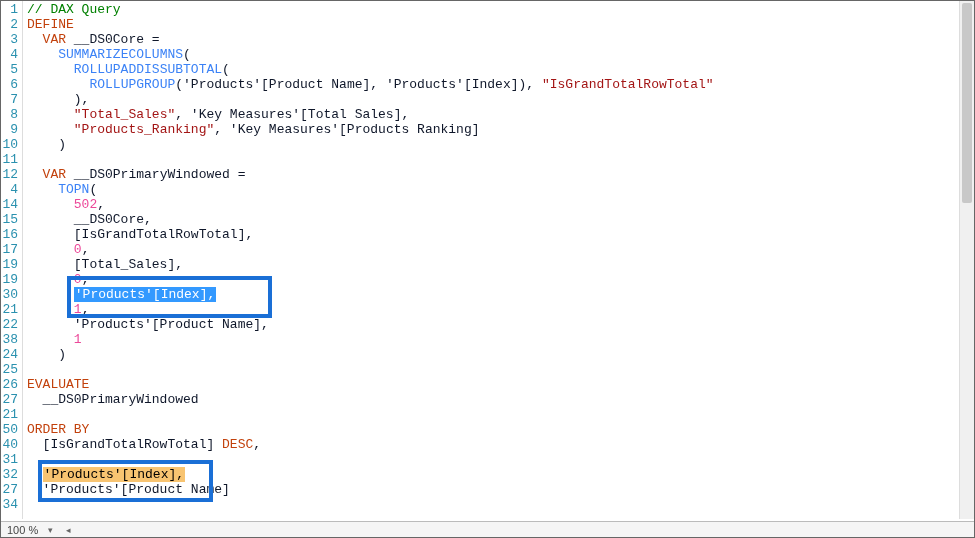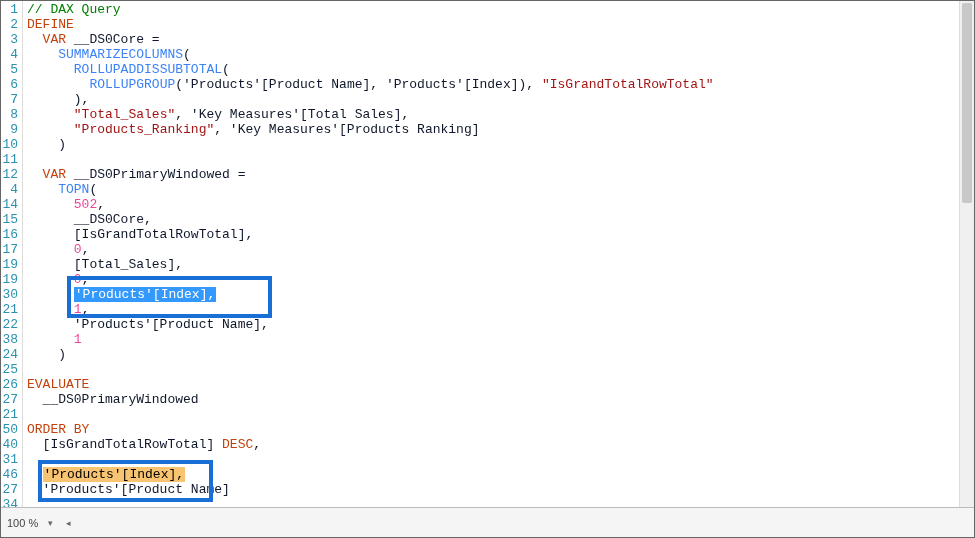--- a/index.html
+++ b/index.html
@@ -54,21 +54,21 @@
     padding: 0 1px;
   }
   .annot-box {
     position: absolute;
     border: 4px solid #1a6fd6;
     pointer-events: none;
   }
   .statusbar {
     position: absolute;
     left: 0; right: 0; bottom: 0;
-    height: 30px;
+    height: 16px;
     border-top: 1px solid #bbb;
     background: #f5f5f5;
     display: flex;
     align-items: center;
     font-family: "Segoe UI", Tahoma, sans-serif;
     font-size: 11px;
     color: #444;
     padding: 0 6px;
     gap: 6px;
   }
@@ -125,21 +125,21 @@
       <div>22</div>
       <div>38</div>
       <div>24</div>
       <div>25</div>
       <div>26</div>
       <div>27</div>
       <div>21</div>
       <div>50</div>
       <div>40</div>
       <div>31</div>
-      <div>46</div>
+      <div>32</div>
       <div>27</div>
       <div>34</div>
     </div>
   <div class="code" id="code"><div class="line"><span class="c-comment">// DAX Query</span></div><div class="line"><span class="c-keyword">DEFINE</span></div><div class="line"><span class="">  </span><span class="c-keyword">VAR</span><span class="c-ident"> __DS0Core =</span></div><div class="line"><span class="">    </span><span class="c-func">SUMMARIZECOLUMNS</span><span class="c-ident">(</span></div><div class="line"><span class="">      </span><span class="c-func">ROLLUPADDISSUBTOTAL</span><span class="c-ident">(</span></div><div class="line"><span class="">        </span><span class="c-func">ROLLUPGROUP</span><span class="c-ident">('Products'[Product Name], 'Products'[Index]), </span><span class="c-string">"IsGrandTotalRowTotal"</span></div><div class="line"><span class="c-ident">      ),</span></div><div class="line"><span class="">      </span><span class="c-string">"Total_Sales"</span><span class="c-ident">, 'Key Measures'[Total Sales],</span></div><div class="line"><span class="">      </span><span class="c-string">"Products_Ranking"</span><span class="c-ident">, 'Key Measures'[Products Ranking]</span></div><div class="line"><span class="c-ident">    )</span></div><div class="line"><span class=""></span></div><div class="line"><span class="">  </span><span class="c-keyword">VAR</span><span class="c-ident"> __DS0PrimaryWindowed =</span></div><div class="line"><span class="">    </span><span class="c-func">TOPN</span><span class="c-ident">(</span></div><div class="line"><span class="">      </span><span class="c-number">502</span><span class="c-ident">,</span></div><div class="line"><span class="c-ident">      __DS0Core,</span></div><div class="line"><span class="c-ident">      [IsGrandTotalRowTotal],</span></div><div class="line"><span class="">      </span><span class="c-number">0</span><span class="c-ident">,</span></div><div class="line"><span class="c-ident">      [Total_Sales],</span></div><div class="line"><span class="">      </span><span class="c-number">0</span><span class="c-ident">,</span></div><div class="line"><span class="">      </span><span class="sel-blue">'Products'[Index],</span></div><div class="line"><span class="">      </span><span class="c-number">1</span><span class="c-ident">,</span></div><div class="line"><span class="c-ident">      'Products'[Product Name],</span></div><div class="line"><span class="">      </span><span class="c-number">1</span></div><div class="line"><span class="c-ident">    )</span></div><div class="line"><span class=""></span></div><div class="line"><span class="c-keyword">EVALUATE</span></div><div class="line"><span class="c-ident">  __DS0PrimaryWindowed</span></div><div class="line"><span class=""></span></div><div class="line"><span class="c-keyword">ORDER BY</span></div><div class="line"><span class="c-ident">  [IsGrandTotalRowTotal] </span><span class="c-keyword">DESC</span><span class="c-ident">,</span></div><div class="line"><span class=""></span></div><div class="line"><span class="">  </span><span class="sel-orange">'Products'[Index],</span></div><div class="line"><span class="c-ident">  'Products'[Product Name]</span></div><div class="line"><span class=""></span></div></div>
 </div>
 
 <div class="scroll-v">
   <div class="scroll-thumb-v"></div>
 </div>
 

